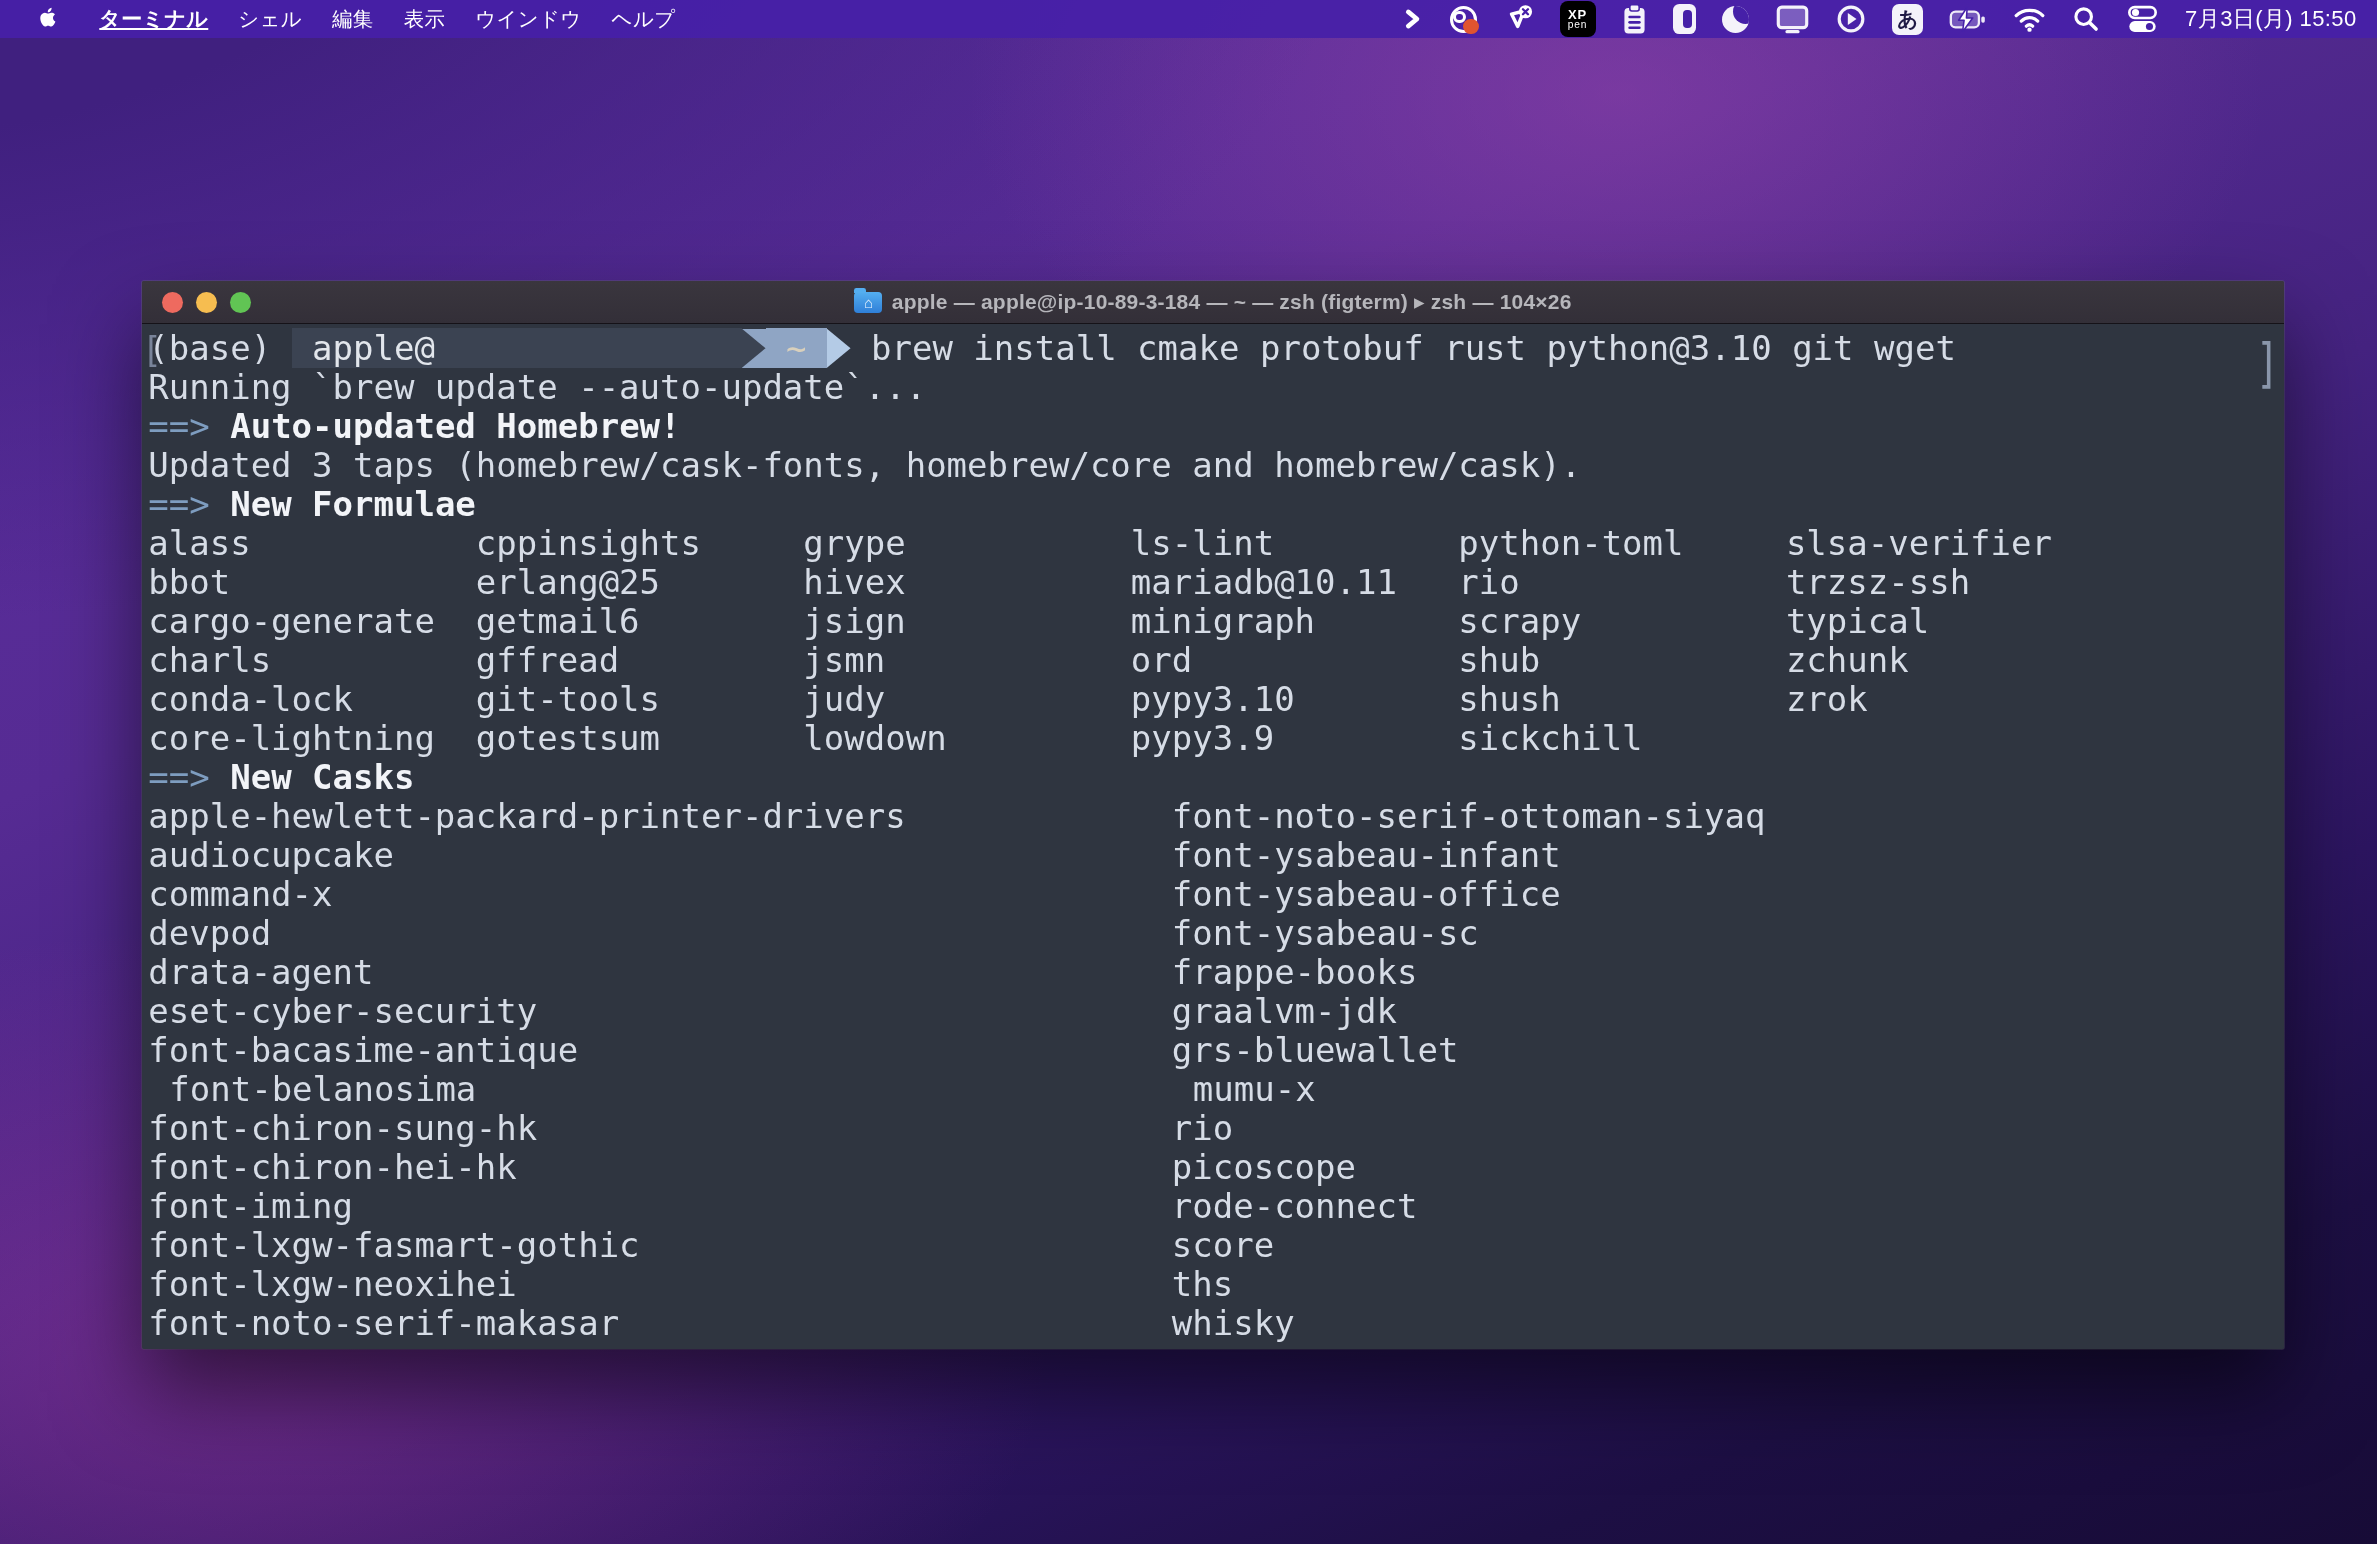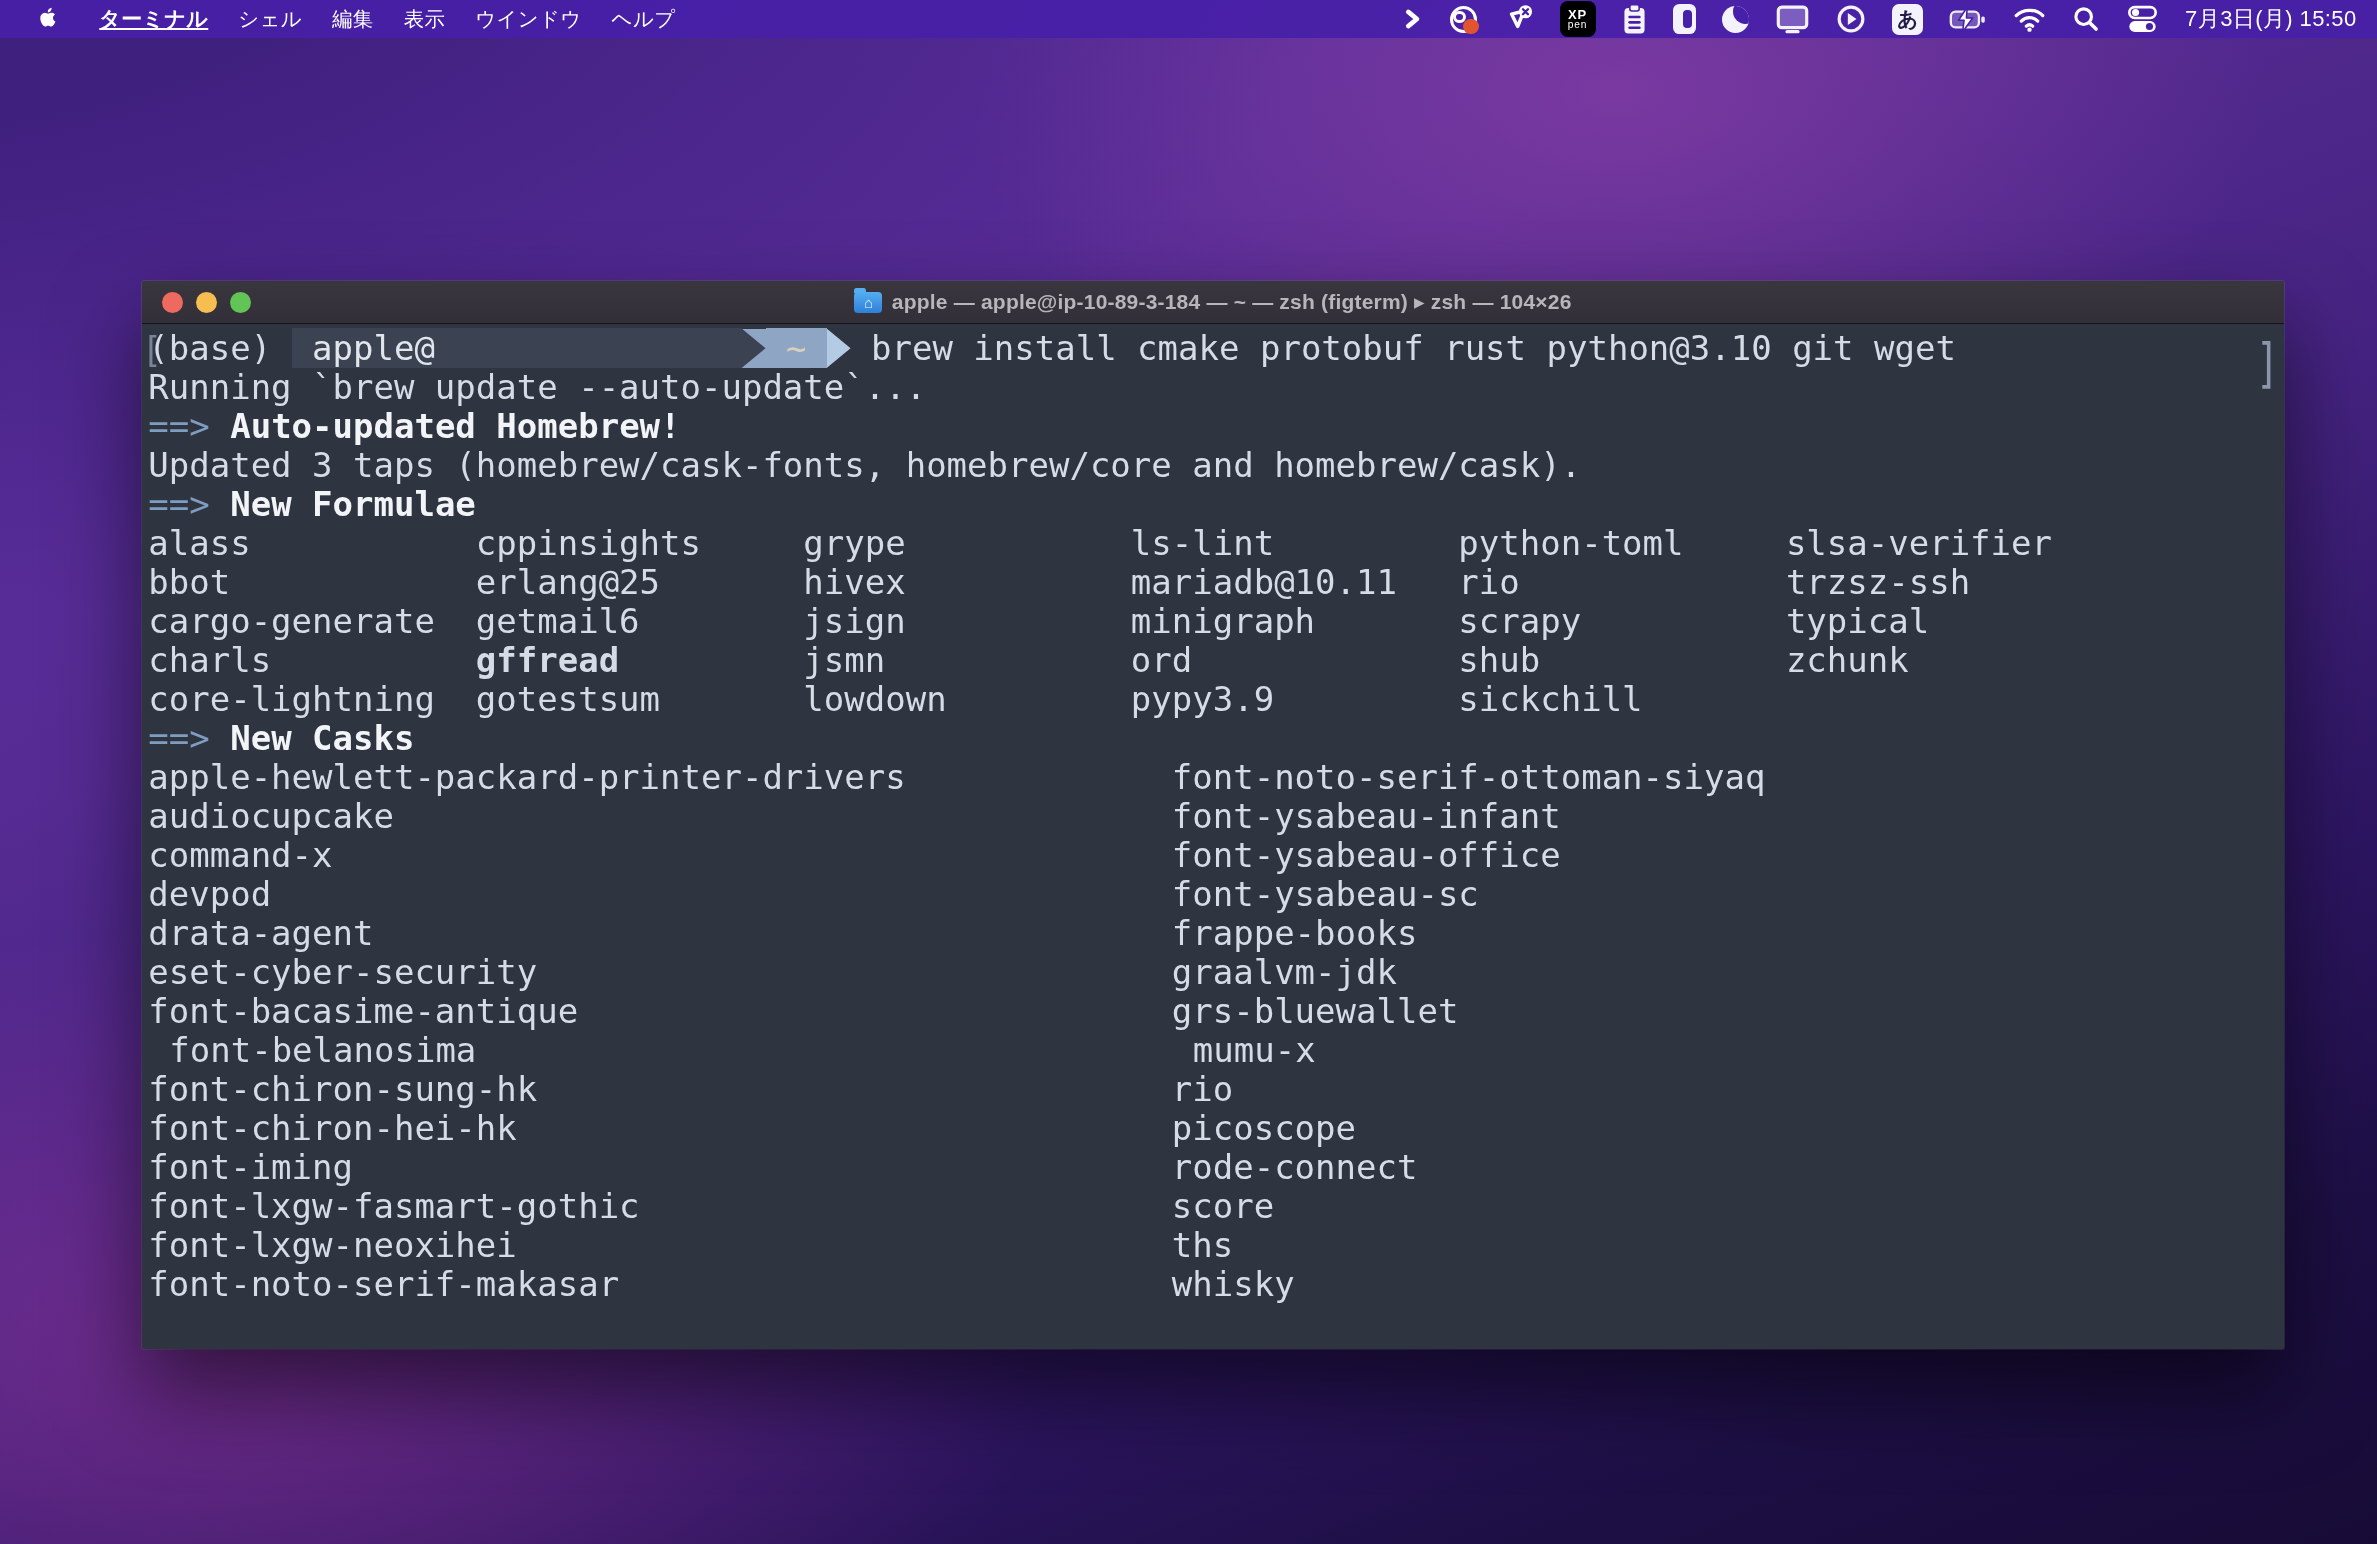--- a/index.html
+++ b/index.html
@@ -201,21 +201,22 @@
     <span class="mark-left">[</span>
     <span class="mark-right">]</span>
   <div class="row"><span class="s0">(base) </span><span class="s1"> apple@               </span><span class="nt"></span><span class="pb"> ~ </span><span class="tp"></span><span class="d"> brew install cmake protobuf rust python@3.10 git wget</span></div>
       <div class="row"><span class="d">Running `brew update --auto-update`...</span></div>
       <div class="row"><span class="bl">==&gt;</span><span class="d"> </span><span class="bo">Auto-updated Homebrew!</span></div>
       <div class="row"><span class="d">Updated 3 taps (homebrew/cask-fonts, homebrew/core and homebrew/cask).</span></div>
       <div class="row"><span class="bl">==&gt;</span><span class="d"> </span><span class="bo">New Formulae</span></div>
       <div class="row"><span class="cell d" style="width: 16ch;">alass</span><span class="cell d" style="width: 16ch;">cppinsights</span><span class="cell d" style="width: 16ch;">grype</span><span class="cell d" style="width: 16ch;">ls-lint</span><span class="cell d" style="width: 16ch;">python-toml</span><span class="cell d">slsa-verifier</span></div>
       <div class="row"><span class="cell d" style="width: 16ch;">bbot</span><span class="cell d" style="width: 16ch;">erlang@25</span><span class="cell d" style="width: 16ch;">hivex</span><span class="cell d" style="width: 16ch;">mariadb@10.11</span><span class="cell d" style="width: 16ch;">rio</span><span class="cell d">trzsz-ssh</span></div>
       <div class="row"><span class="cell d" style="width: 16ch;">cargo-generate</span><span class="cell d" style="width: 16ch;">getmail6</span><span class="cell d" style="width: 16ch;">jsign</span><span class="cell d" style="width: 16ch;">minigraph</span><span class="cell d" style="width: 16ch;">scrapy</span><span class="cell d">typical</span></div>
-      <div class="row"><span class="cell d" style="width: 16ch;">charls</span><span class="cell d" style="width: 16ch; font-weight: bold;">gffread</span><span class="cell d" style="width: 16ch;">jsmn</span><span class="cell d" style="width: 16ch;">ord</span><span class="cell d" style="width: 16ch;">shub</span><span class="cell d">zchunk</span></div>
+      <div class="row"><span class="cell d" style="width: 16ch;">charls</span><span class="cell d" style="width: 16ch;">gffread</span><span class="cell d" style="width: 16ch;">jsmn</span><span class="cell d" style="width: 16ch;">ord</span><span class="cell d" style="width: 16ch;">shub</span><span class="cell d">zchunk</span></div>
+      <div class="row"><span class="cell d" style="width: 16ch;">conda-lock</span><span class="cell d" style="width: 16ch;">git-tools</span><span class="cell d" style="width: 16ch;">judy</span><span class="cell d" style="width: 16ch;">pypy3.10</span><span class="cell d" style="width: 16ch;">shush</span><span class="cell d">zrok</span></div>
       <div class="row"><span class="cell d" style="width: 16ch;">core-lightning</span><span class="cell d" style="width: 16ch;">gotestsum</span><span class="cell d" style="width: 16ch;">lowdown</span><span class="cell d" style="width: 16ch;">pypy3.9</span><span class="cell d">sickchill</span></div>
       <div class="row"><span class="bl">==&gt;</span><span class="d"> </span><span class="bo">New Casks</span></div>
       <div class="row"><span class="cell d" style="width: 50ch;">apple-hewlett-packard-printer-drivers</span><span class="cell d">font-noto-serif-ottoman-siyaq</span></div>
       <div class="row"><span class="cell d" style="width: 50ch;">audiocupcake</span><span class="cell d">font-ysabeau-infant</span></div>
       <div class="row"><span class="cell d" style="width: 50ch;">command-x</span><span class="cell d">font-ysabeau-office</span></div>
       <div class="row"><span class="cell d" style="width: 50ch;">devpod</span><span class="cell d">font-ysabeau-sc</span></div>
       <div class="row"><span class="cell d" style="width: 50ch;">drata-agent</span><span class="cell d">frappe-books</span></div>
       <div class="row"><span class="cell d" style="width: 50ch;">eset-cyber-security</span><span class="cell d">graalvm-jdk</span></div>
       <div class="row"><span class="cell d" style="width: 50ch;">font-bacasime-antique</span><span class="cell d">grs-bluewallet</span></div>
       <div class="row"><span class="cell d" style="width: 50ch; margin-left: 21px;">font-belanosima</span><span class="cell d">mumu-x</span></div>

